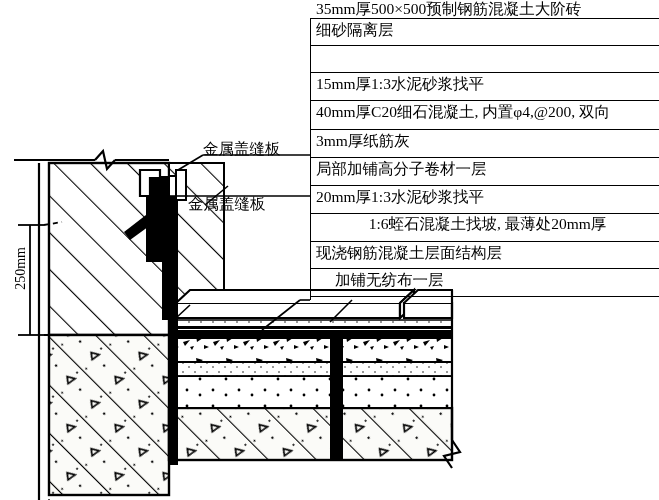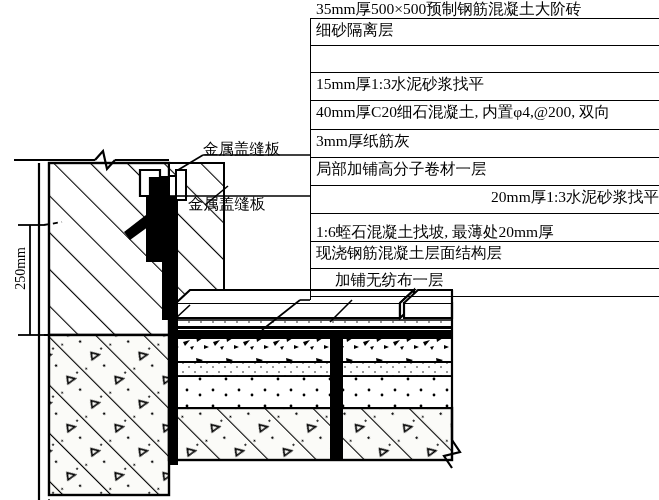--- a/index.html
+++ b/index.html
@@ -214,25 +214,25 @@
       </div>
       <div class="leg-line" style="top: 129px;"></div>
       <div class="leg-row" style="top: 133px;">
         <span class="txt">3mm厚纸筋灰</span>
       </div>
       <div class="leg-line" style="top: 157px;"></div>
       <div class="leg-row" style="top: 161px; align-items: flex-end;">
         <span class="txt">局部加铺高分子卷材一层</span>
       </div>
       <div class="leg-line" style="top: 185px;"></div>
-      <div class="leg-row" style="top: 189px; justify-content: flex-end;">
+      <div class="leg-row" style="top: 189px;">
         <span class="txt">20mm厚1:3水泥砂浆找平</span>
       </div>
       <div class="leg-line" style="top: 213px;"></div>
-      <div class="leg-row" style="top: 224px;">
+      <div class="leg-row" style="top: 216px; justify-content: center;">
         <span class="txt">1:6蛭石混凝土找坡, 最薄处20mm厚</span>
       </div>
       <div class="leg-line" style="top: 241px;"></div>
       <div class="leg-row" style="top: 245px;">
         <span class="txt">现浇钢筋混凝土层面结构层</span>
       </div>
       <div class="leg-line" style="top: 268px;"></div>
       <div class="leg-row" style="top: 272px; margin-left: 19px;">
         <span class="txt">加铺无纺布一层</span>
       </div>

